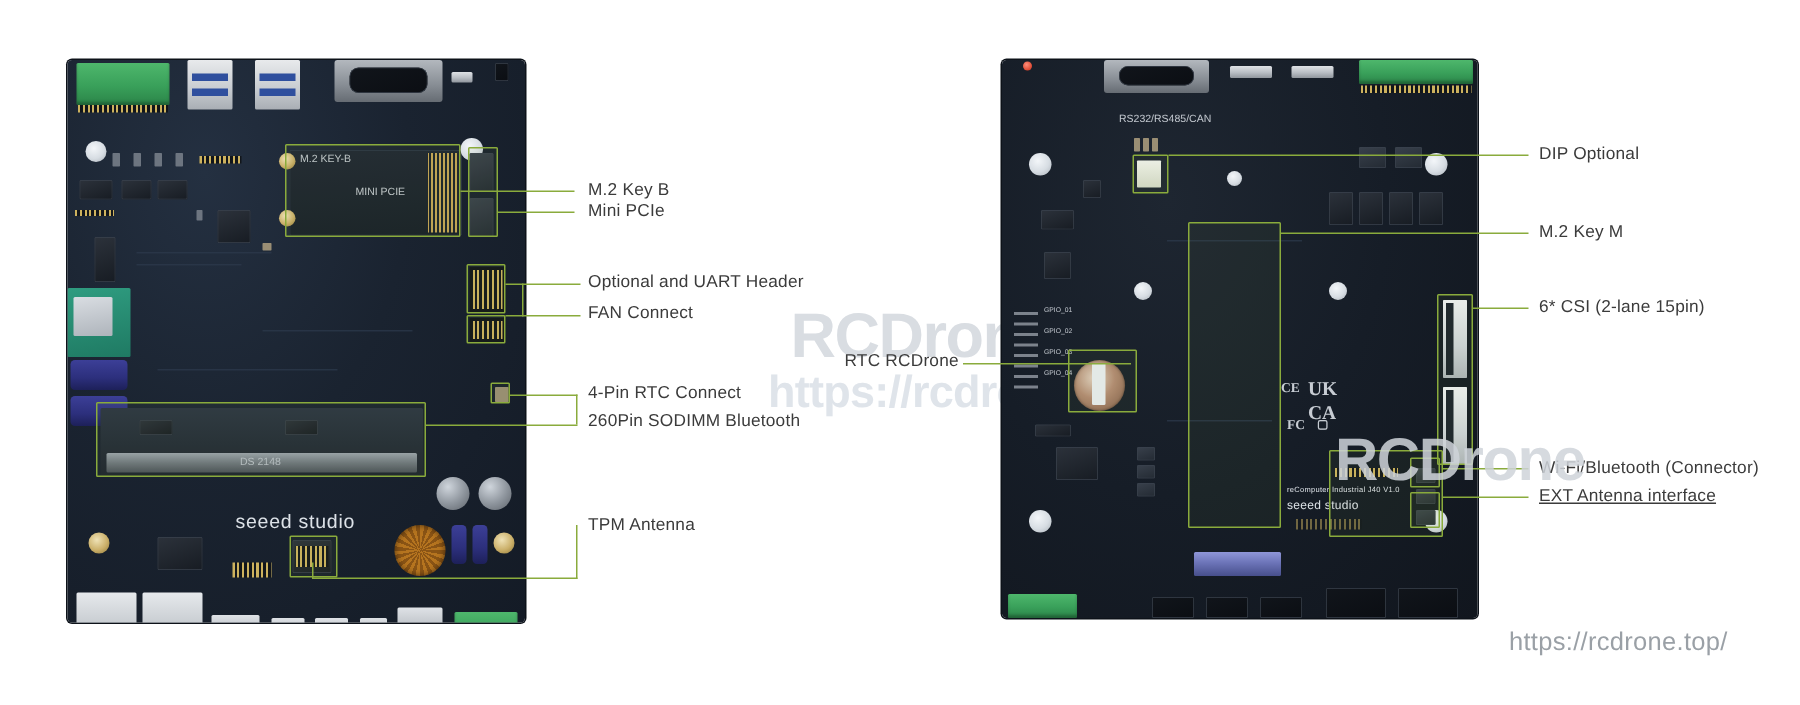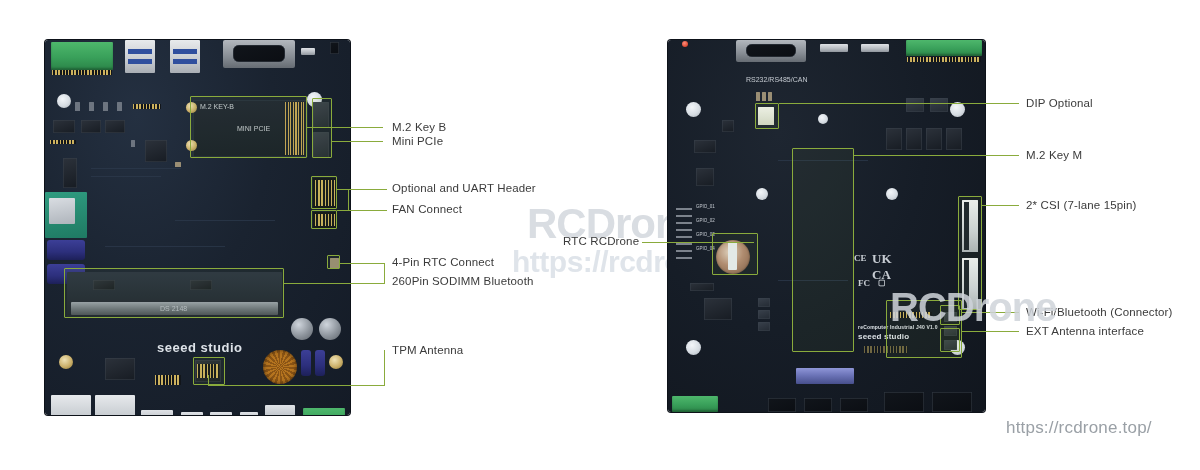--- a/index.html
+++ b/index.html
@@ -102,21 +102,21 @@
     color: #e9eef4;
     font-size: 7px;
     font-family: "Liberation Sans", sans-serif;
     opacity: .8;
     white-space: nowrap;
   }
   .brand-silk {
     position: absolute;
     color: #eef3f8;
     font-size: 13px;
-    font-weight: 700;
+    font-weight: 400;
     letter-spacing: .5px;
     font-family: "Liberation Sans", sans-serif;
     opacity: .92;
   }
   .brand-silk.sm { font-size: 8px; letter-spacing: .2px; }
 
   
   .green-term {
     position: absolute;
     background: linear-gradient(180deg,#4eb76c 0%,#39a05a 55%,#2b8448 100%);
@@ -476,21 +476,21 @@
   <div class="callout-line" style="left:779px; top:103px; width:240px;"></div>
   <div class="callout-line" style="left:854px; top:155px; width:165px;"></div>
   <div class="callout-line" style="left:982px; top:205px; width:37px;"></div>
   <div class="callout-line" style="left:962px; top:312px; width:57px;"></div>
   <div class="callout-line" style="left:962px; top:331px; width:57px;"></div>
   <div class="callout-line" style="left:642px; top:242px; width:112px;"></div>
 
   <div class="label" style="left:563px; top:235px;">RTC RCDrone</div>
   <div class="label" style="left:1026px; top:97px;">DIP Optional</div>
   <div class="label" style="left:1026px; top:149px;">M.2 Key M</div>
-  <div class="label" style="left:1026px; top:199px;">2* CSI (7-lane 15pin)</div>
+  <div class="label" style="left:1026px; top:199px;">6* CSI (2-lane 15pin)</div>
   <div class="label" style="left:1026px; top:306px;">Wi-Fi/Bluetooth (Connector)</div>
-  <div class="label" style="left:1026px; top:325px;">EXT Antenna interface</div>
+  <div class="label" style="left:1026px; top:325px;text-decoration:underline;">EXT Antenna interface</div>
 
   <div class="wm wm-brand2" style="left:890px; top:285px;">RCDrone</div>
 
   <div class="footer-url" style="left:1006px; top:418px;">https://rcdrone.top/</div>
 
 </div>
 
 </body></html>

